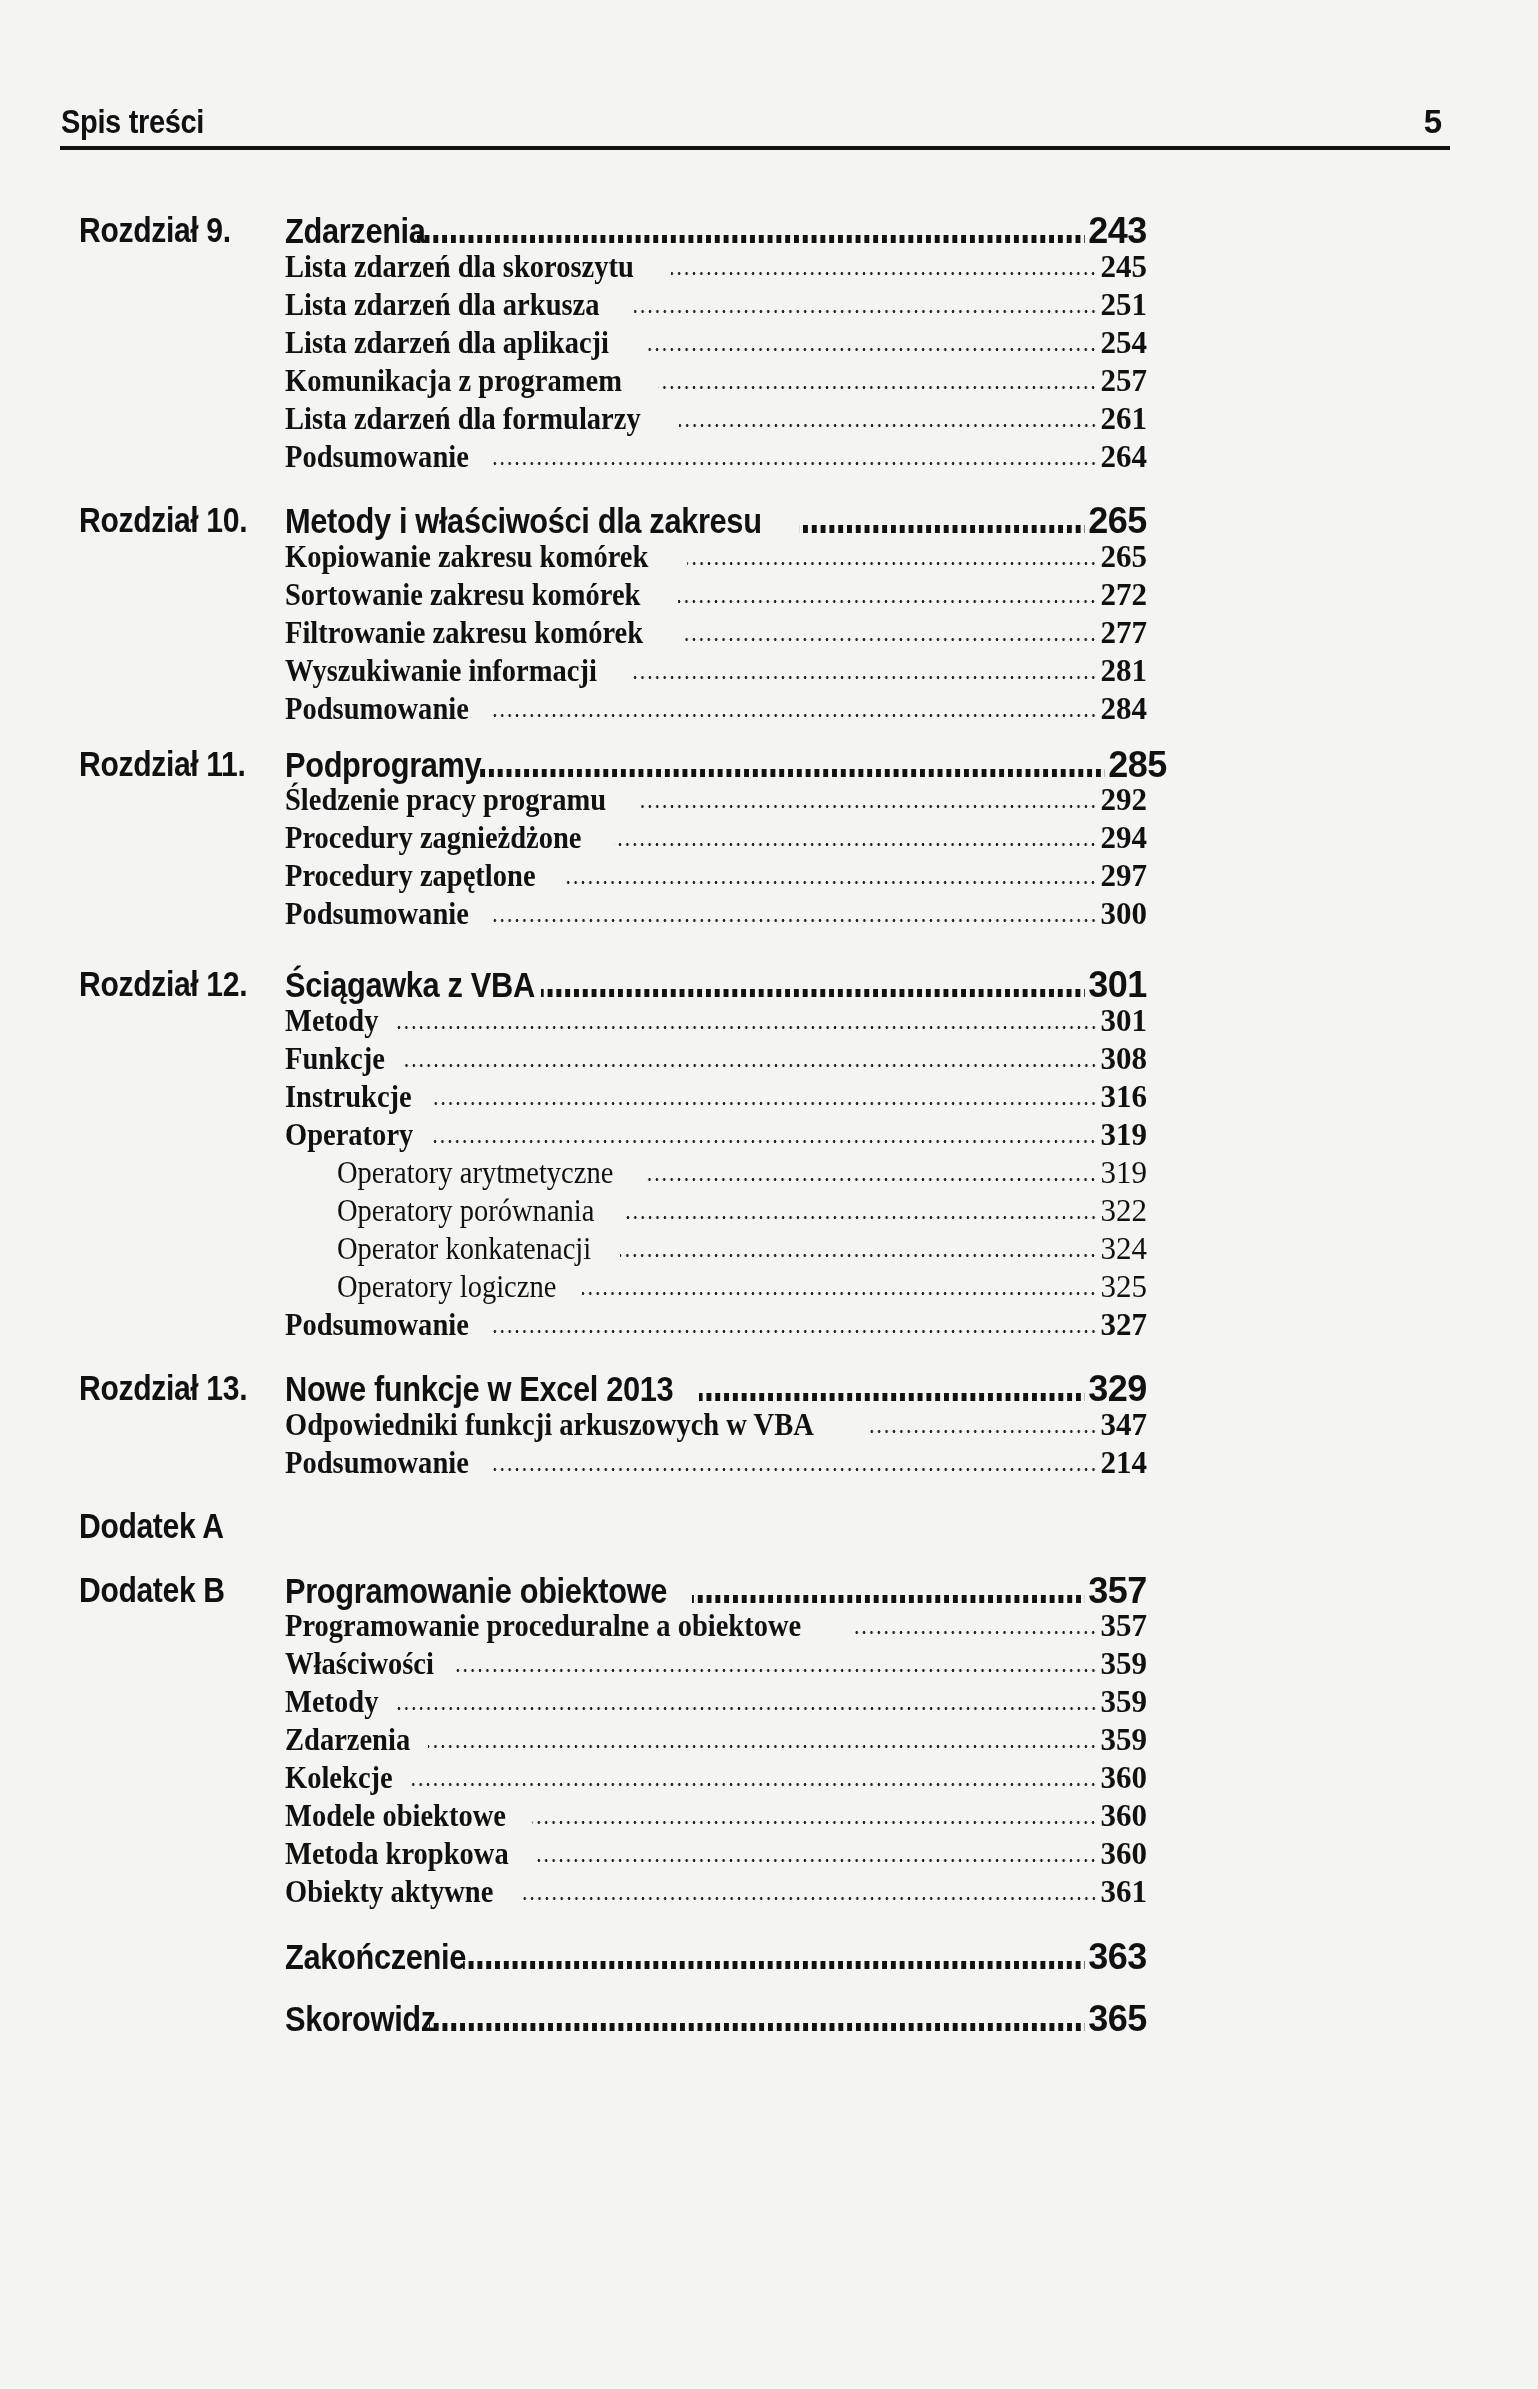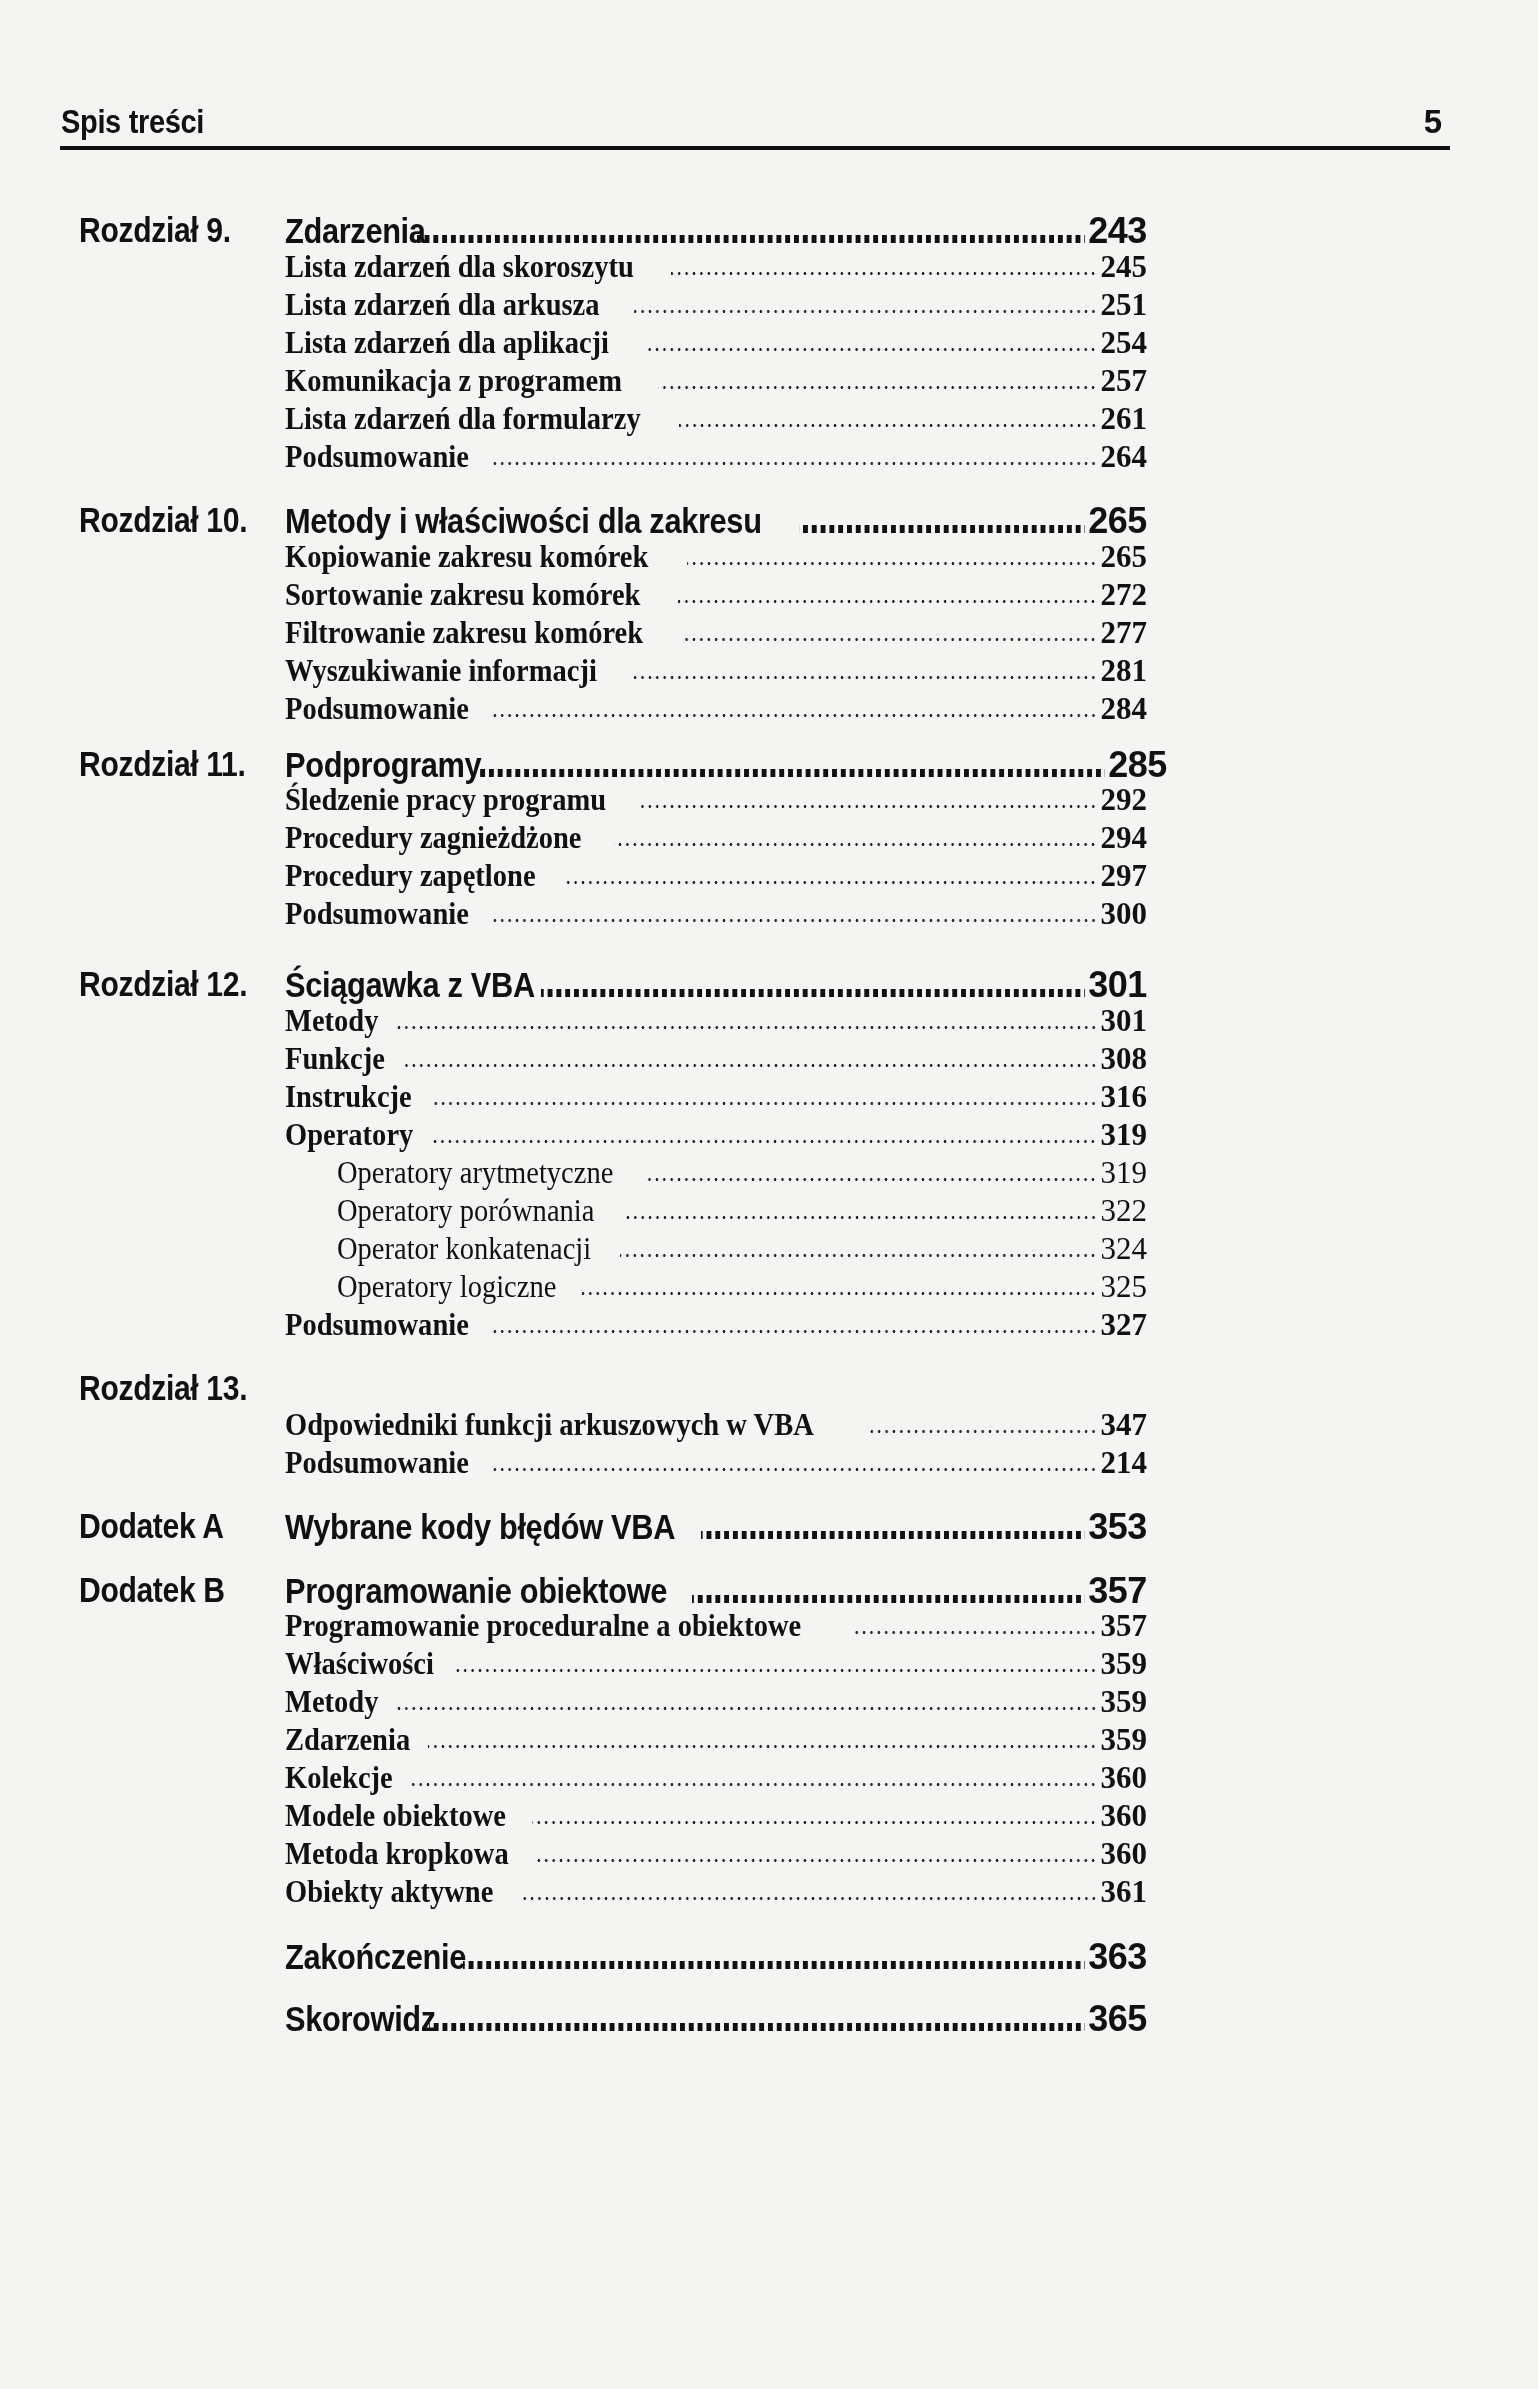--- a/index.html
+++ b/index.html
@@ -228,42 +228,42 @@
     </div>
     <div class="row sub" style="top: 1307px;">
       <span class="line">
         <span class="ttl">Podsumowanie</span>
         <span class="dots"></span>
         <span class="pg">327</span>
       </span>
     </div>
     <div class="row ch" style="top: 1368px;">
       <span class="lbl">Rozdział 13.</span>
+      <span class="line">
+        <span class="ttl">Nowe funkcje w Excel 2013</span>
+        <span class="dots"></span>
+        <span class="pg">329</span>
+      </span>
     </div>
     <div class="row sub" style="top: 1407px;">
       <span class="line">
         <span class="ttl">Odpowiedniki funkcji arkuszowych w VBA</span>
         <span class="dots"></span>
         <span class="pg">347</span>
       </span>
     </div>
     <div class="row sub" style="top: 1445px;">
       <span class="line">
         <span class="ttl">Podsumowanie</span>
         <span class="dots"></span>
         <span class="pg">214</span>
       </span>
     </div>
     <div class="row ch" style="top: 1506px;">
       <span class="lbl">Dodatek A</span>
-      <span class="line">
-        <span class="ttl">Wybrane kody błędów VBA</span>
-        <span class="dots"></span>
-        <span class="pg">353</span>
-      </span>
     </div>
     <div class="row ch" style="top: 1570px;">
       <span class="lbl">Dodatek B</span>
       <span class="line">
         <span class="ttl">Programowanie obiektowe</span>
         <span class="dots"></span>
         <span class="pg">357</span>
       </span>
     </div>
     <div class="row sub" style="top: 1608px;">

